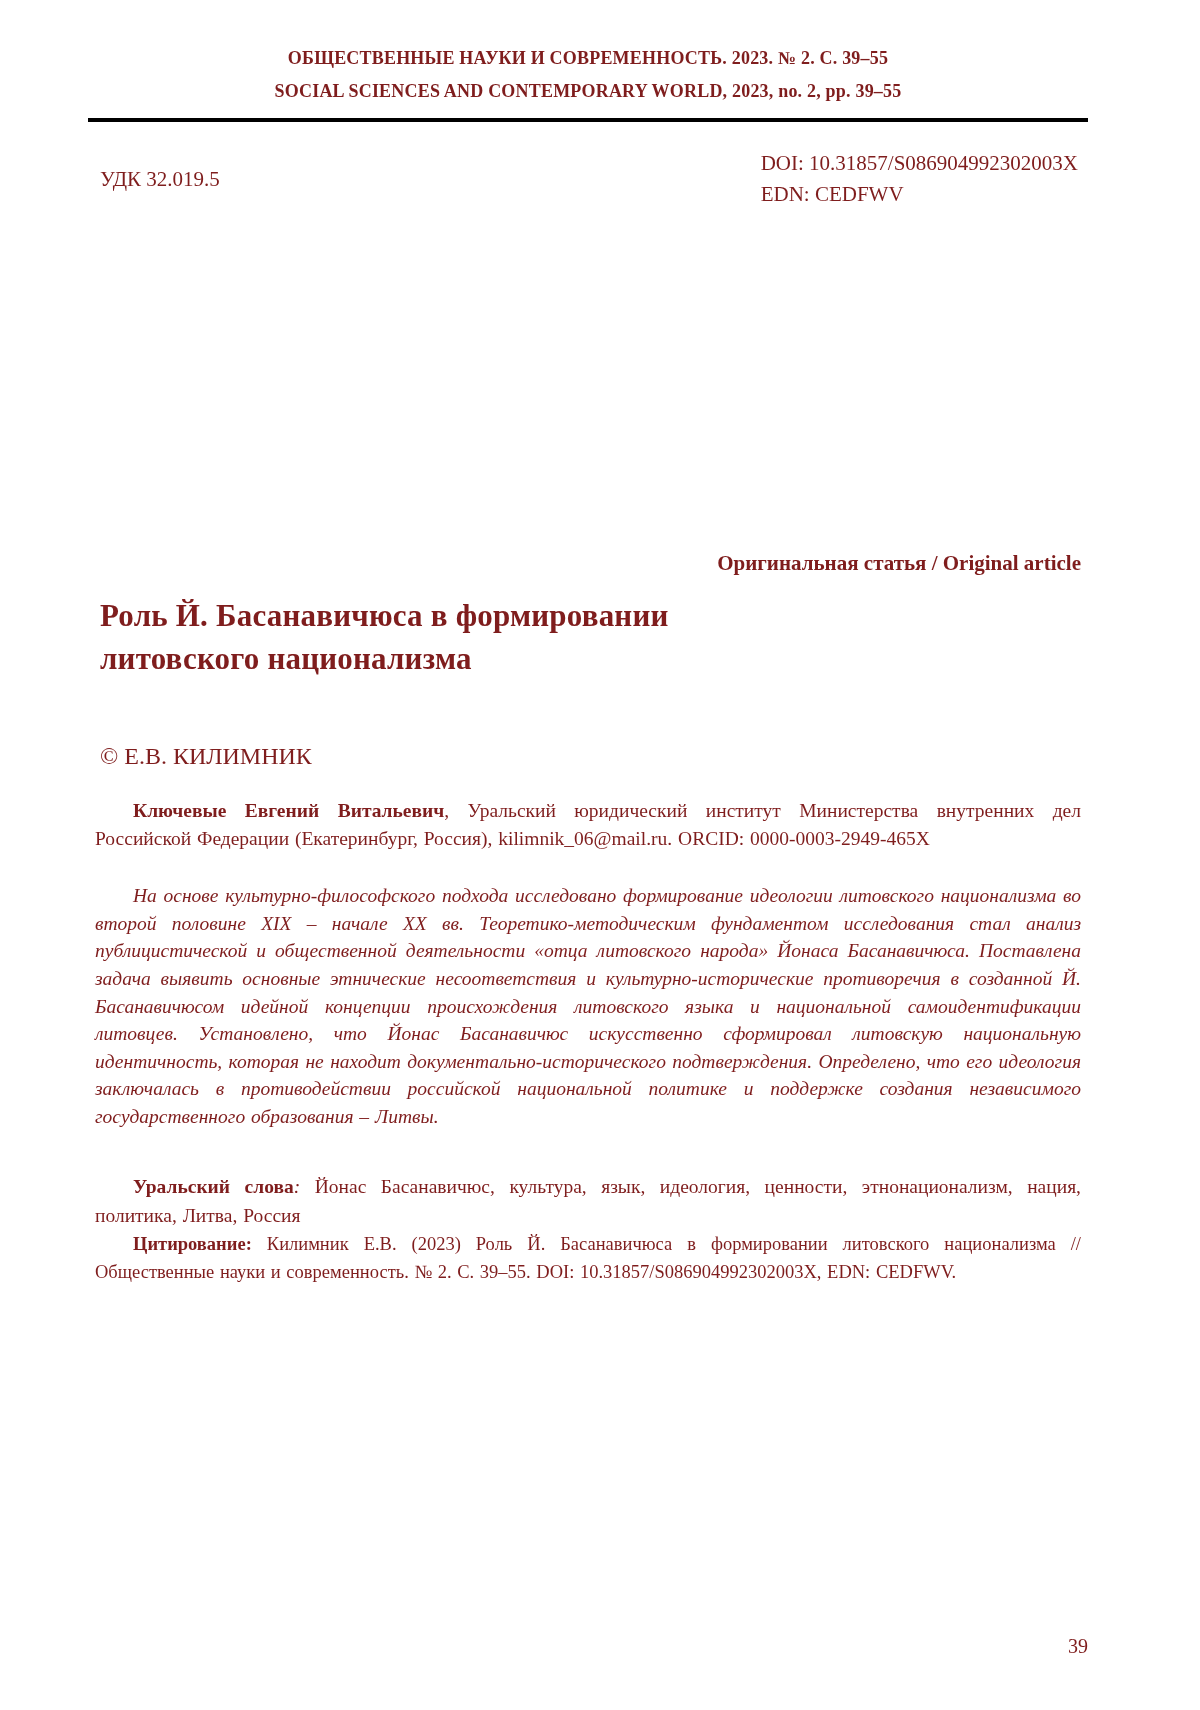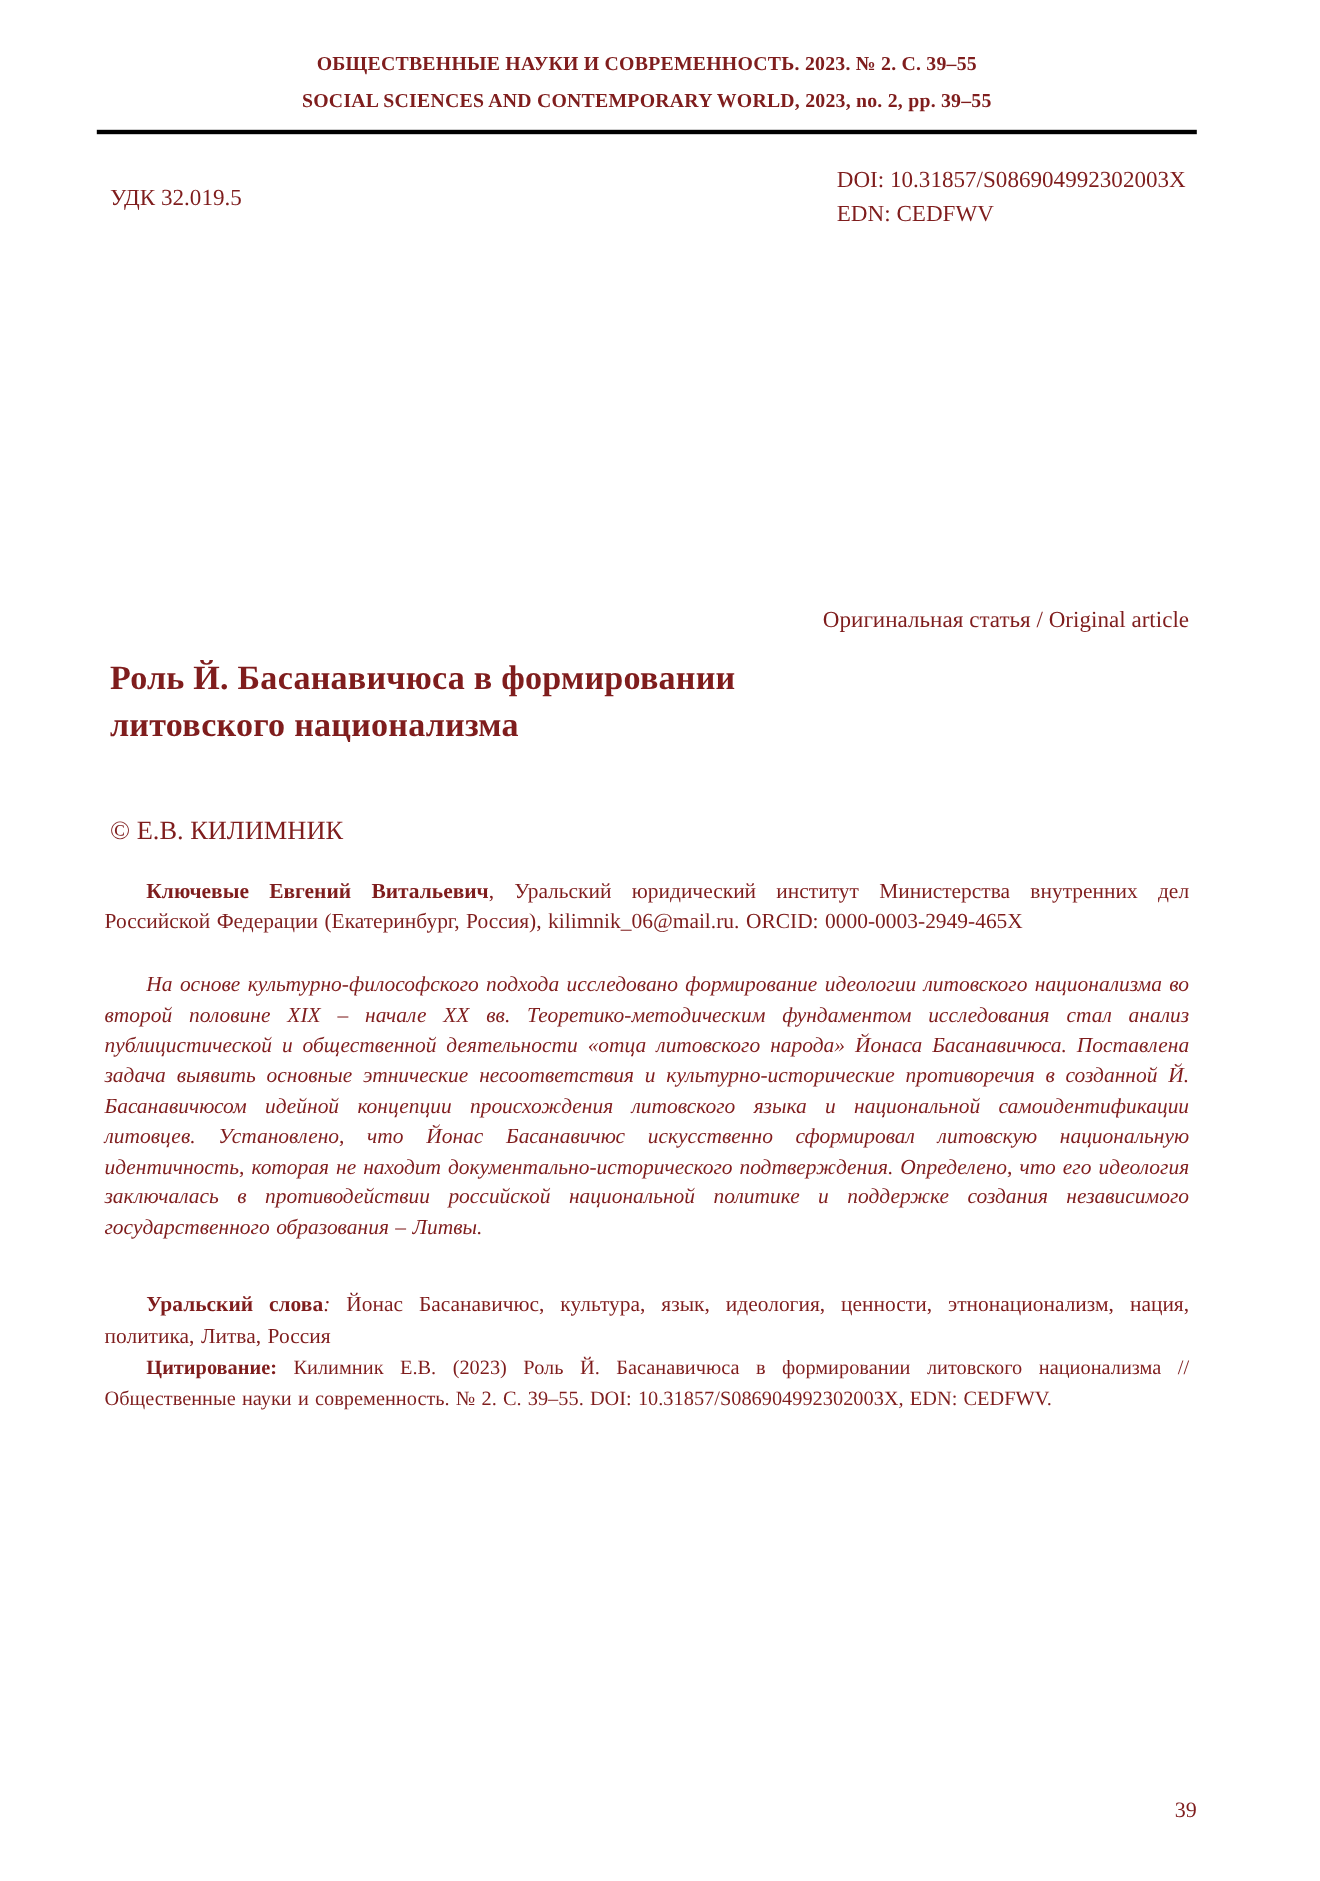--- a/index.html
+++ b/index.html
@@ -40,20 +40,21 @@
     line-height: 31px;
   }
   .doi-block {
     text-align: left;
   }
   .article-type {
     margin: 338px 95px 0 100px;
     text-align: right;
     font-size: 21px;
     line-height: 30px;
+    font-weight: bold;
   }
   .article-title {
     margin: 16px 95px 0 100px;
     font-size: 31px;
     line-height: 43px;
     font-weight: 700;
     letter-spacing: 0.2px;
   }
   .copyright-line {
     margin: 62px 95px 0 100px;

